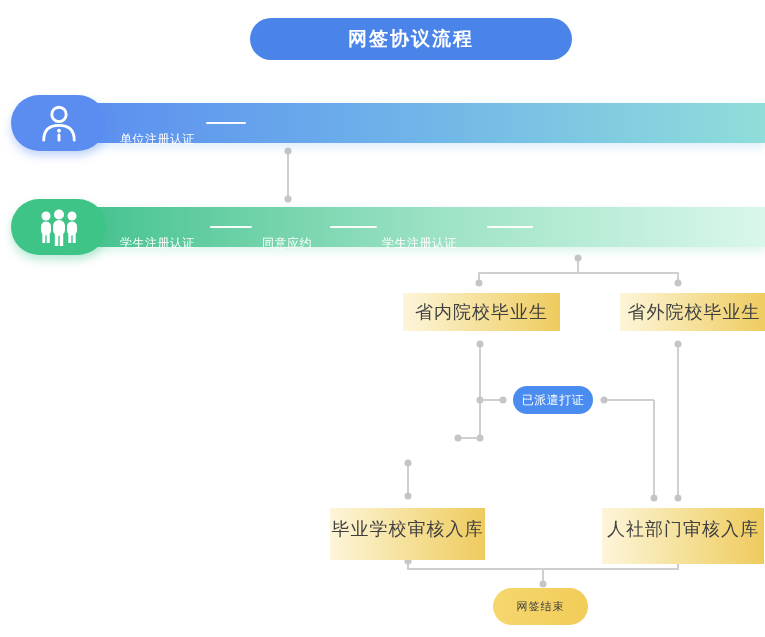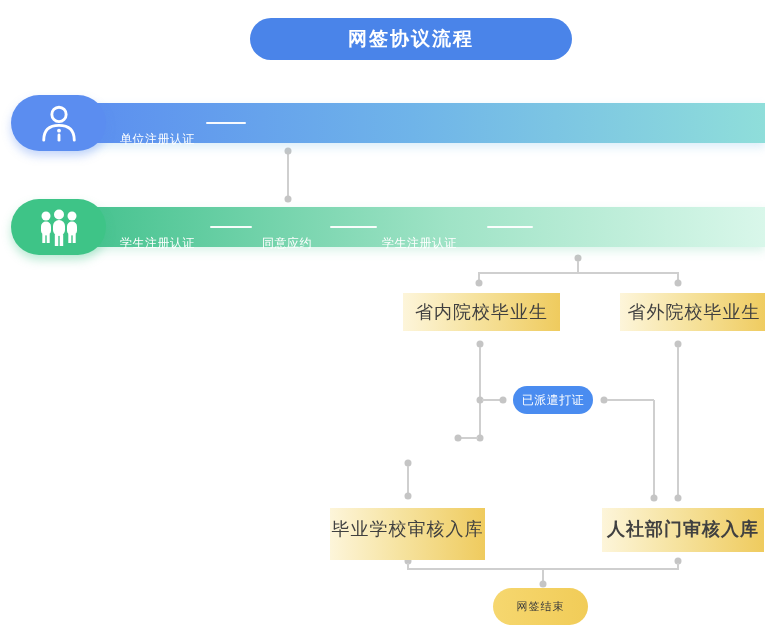--- a/index.html
+++ b/index.html
@@ -28,21 +28,21 @@
   .blob.blue{top:95px;background:#5b8df0;box-shadow:0 5px 10px rgba(91,141,240,.35);}
   .blob.green{top:199px;background:#3ec487;box-shadow:0 5px 10px rgba(62,196,135,.35);}
   
   .gold-box{
     position:absolute;background:linear-gradient(90deg,#fdf5da 0%,#f6e3a0 45%,#efcb5e 100%);
     color:#404040;font-size:18px;text-align:center;letter-spacing:1px;white-space:nowrap;
   }
   .gb1{left:403px;top:293px;width:157px;height:38px;line-height:38px;}
   .gb2{left:620px;top:293px;width:148px;height:38px;line-height:38px;}
   .gb3{left:330px;top:508px;width:155px;height:52px;line-height:42px;}
-  .gb4{left:602px;top:508px;width:162px;height:44px;line-height:42px;font-weight:bold;}
+  .gb4{left:602px;top:508px;width:162px;height:56px;line-height:42px;}
   
   .mini-pill{position:absolute;color:#ffffff;font-size:12px;text-align:center;letter-spacing:.5px;white-space:nowrap;}
   .pill-blue{left:513px;top:386px;width:80px;height:28px;line-height:28px;border-radius:14px;background:#4a8cf0;}
   .pill-orange{left:367px;top:426px;width:83px;height:29px;line-height:29px;border-radius:15px;background:#f59a40;}
   .pill-end{
     position:absolute;left:493px;top:588px;width:95px;height:37px;line-height:37px;border-radius:19px;
     background:linear-gradient(90deg,#f6d76f,#f1cc58);color:#3b3b3b;font-size:11px;text-align:center;letter-spacing:1px;
   }
   
   .connectors{position:absolute;left:0;top:0;}

